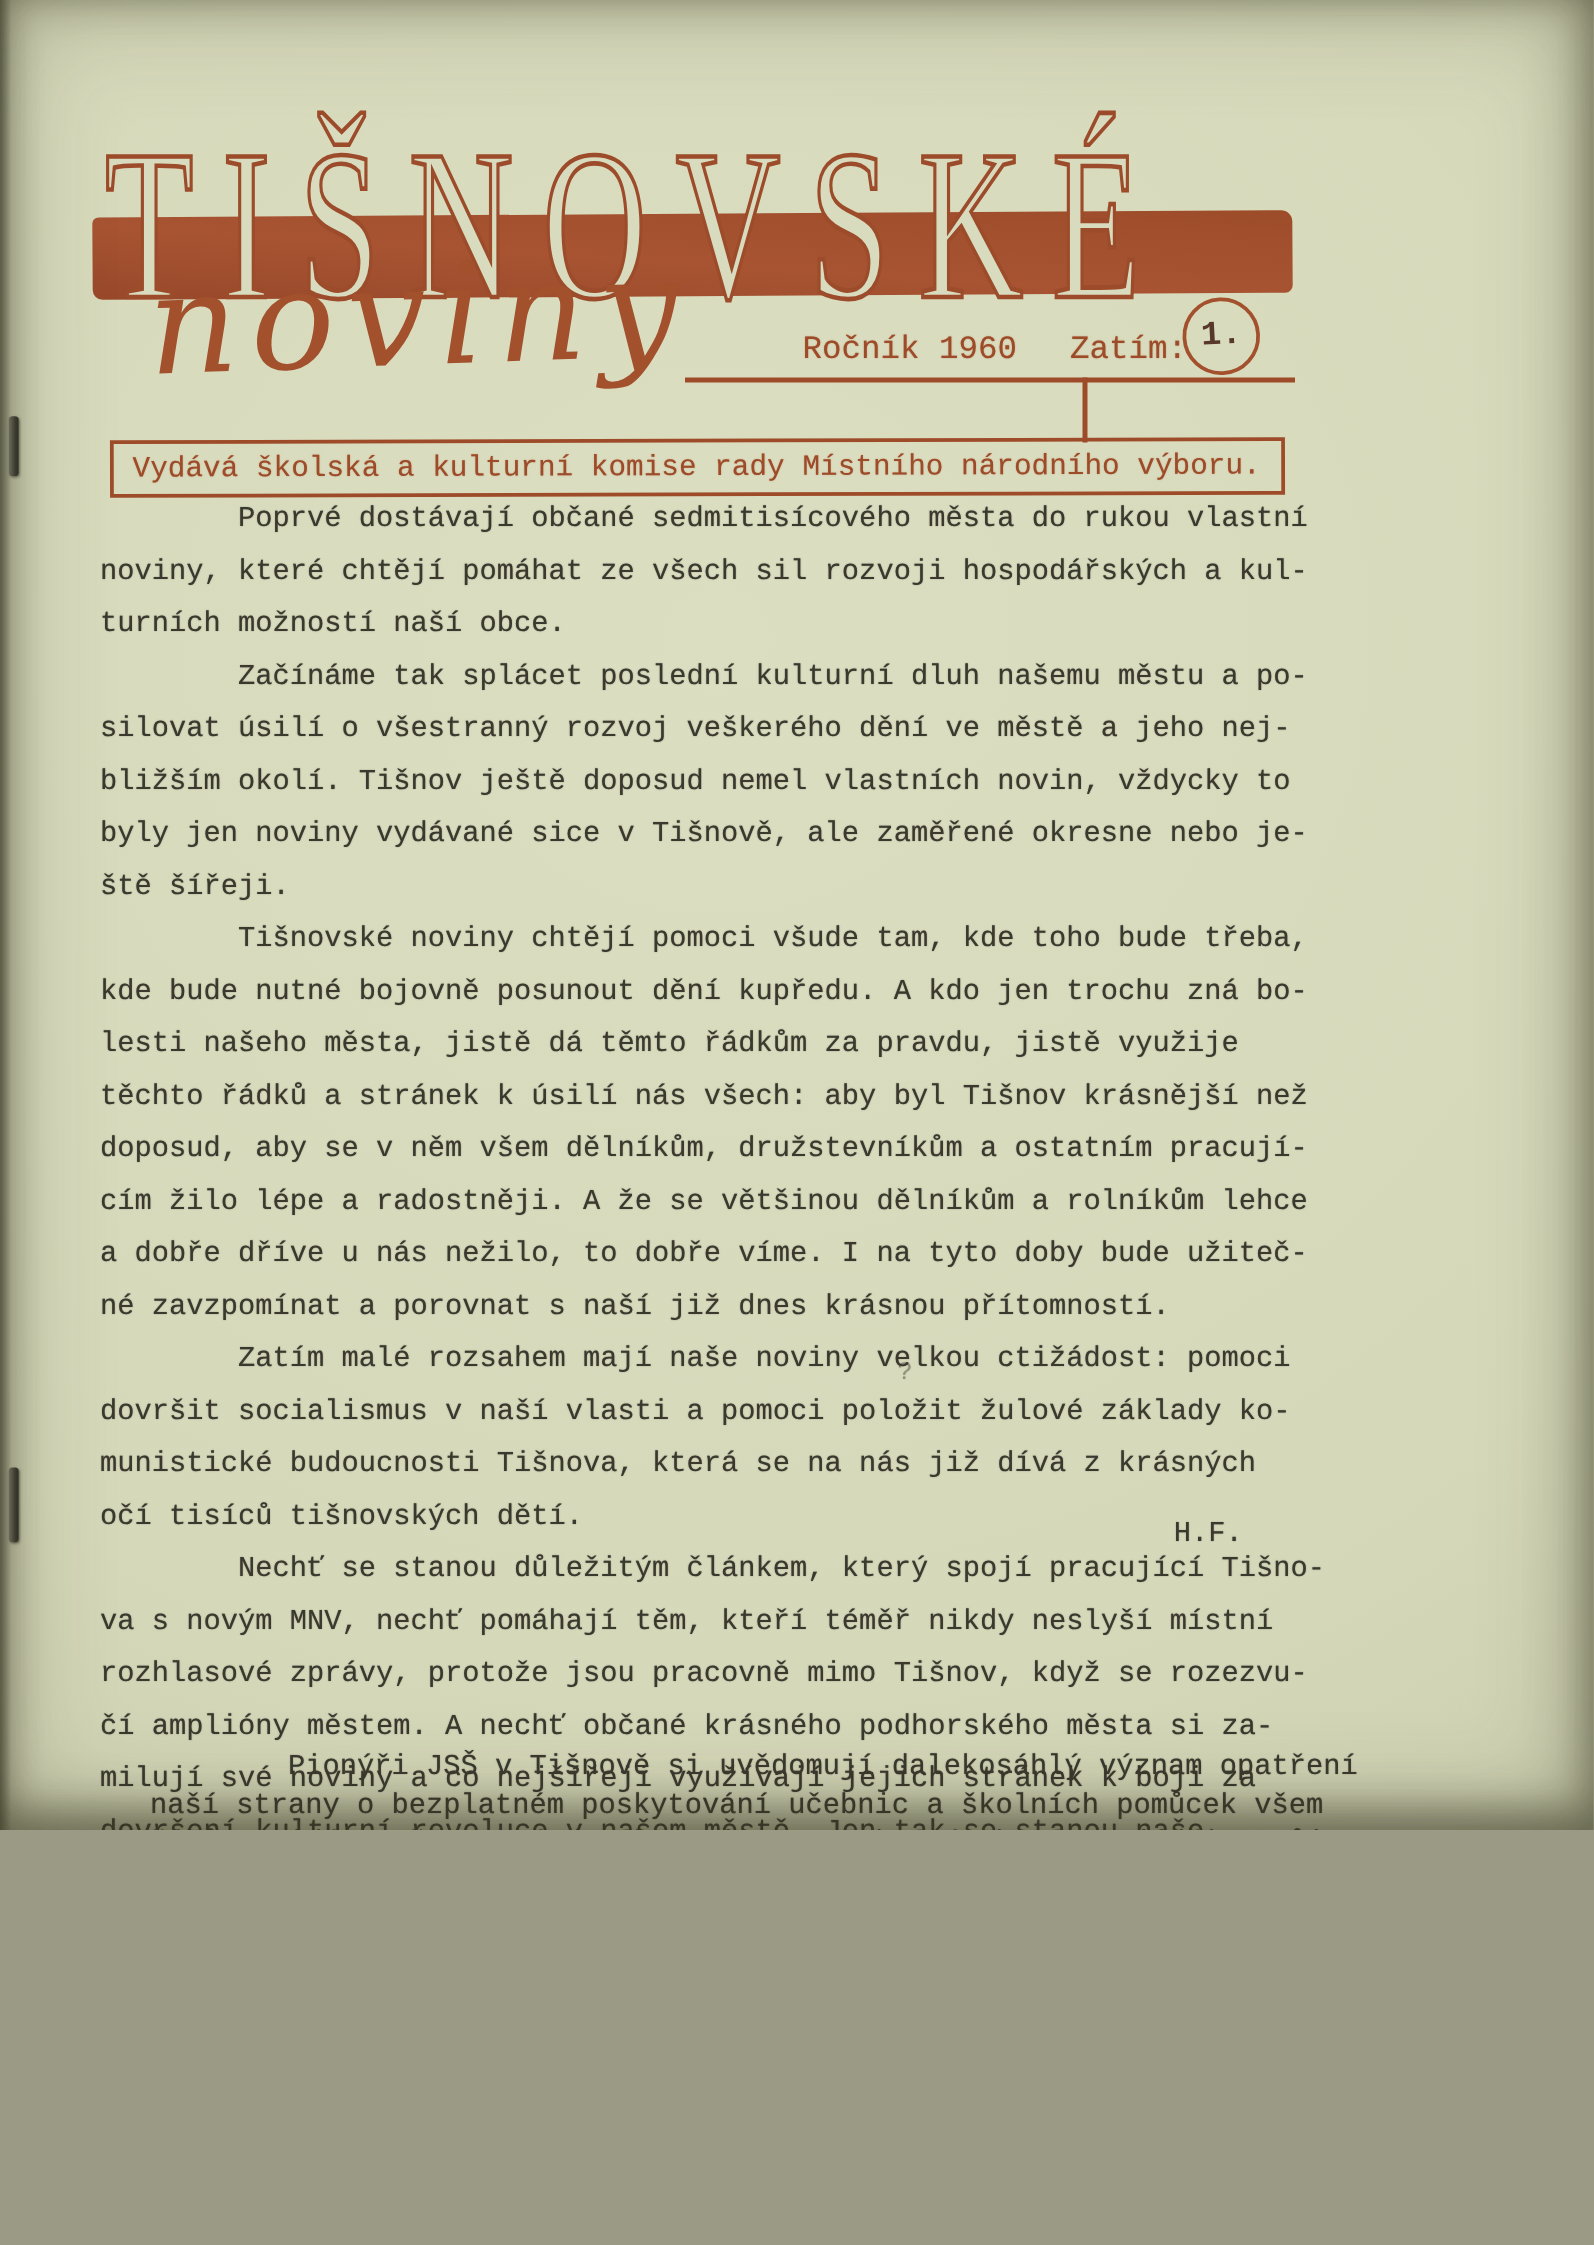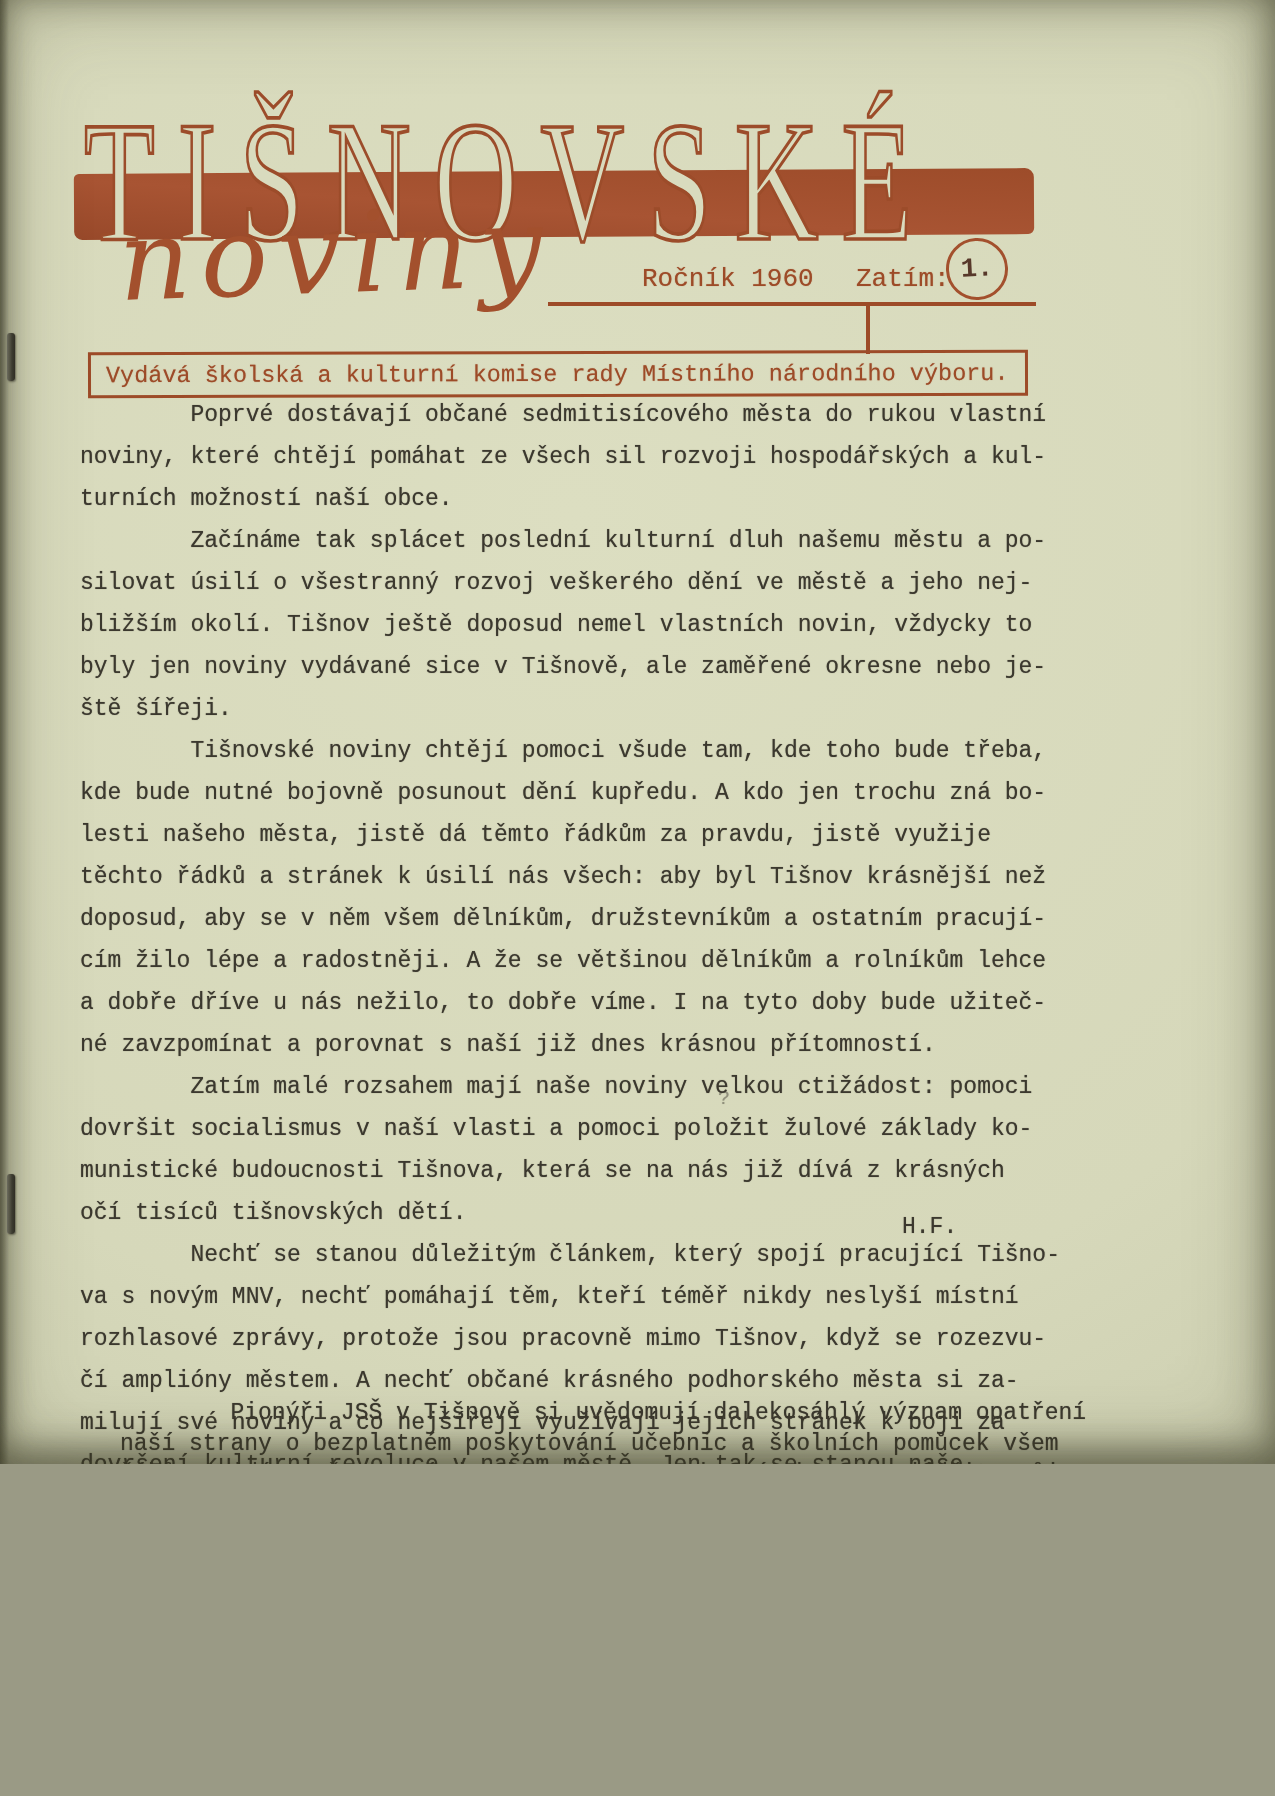--- a/index.html
+++ b/index.html
@@ -42,21 +42,21 @@
   .rule.v{left:866px;top:302px;width:4px;height:52px;}
   .pubbox{position:absolute;left:88px;top:351px;width:940px;height:46px;box-sizing:border-box;
     border:3.5px solid #9d4b28;display:flex;align-items:center;padding-left:15px;
     color:#9d4b28;font-size:23.5px;white-space:pre;transform:rotate(-0.15deg);
     text-shadow:0 0 1px rgba(157,75,40,.55);}
 
   
   .typed{position:absolute;white-space:pre;color:#3b382e;font-size:23px;line-height:42px;
     text-shadow:0 0 1px rgba(55,52,43,.6);}
   .body1{left:80px;top:394px;}
-  .initials{left:902px;top:1206px;}
+  .initials{left:939px;top:1206px;}
   .stray{left:718px;top:1078px;opacity:.45;font-size:20px;}
   .headbox{position:absolute;left:76px;top:1340px;display:inline-block;
     padding:7px 22px 9px;border:3px dashed #3a362c;border-radius:26px;
     color:#2e2b22;font-size:23px;font-weight:700;letter-spacing:1px;white-space:pre;
     text-shadow:0 0 1px rgba(46,43,34,.6);}
   .body2{left:80px;top:1398px;line-height:30.5px;margin-left:40px;}
   .sig{position:absolute;font-size:23px;color:#3b382e;text-shadow:0 0 1px rgba(55,52,43,.6);}
   .sig .name{white-space:pre;}
   .sig .role{text-align:left;margin-top:44px;}
   .sig-left{left:80px;top:1680px;width:345px;}

